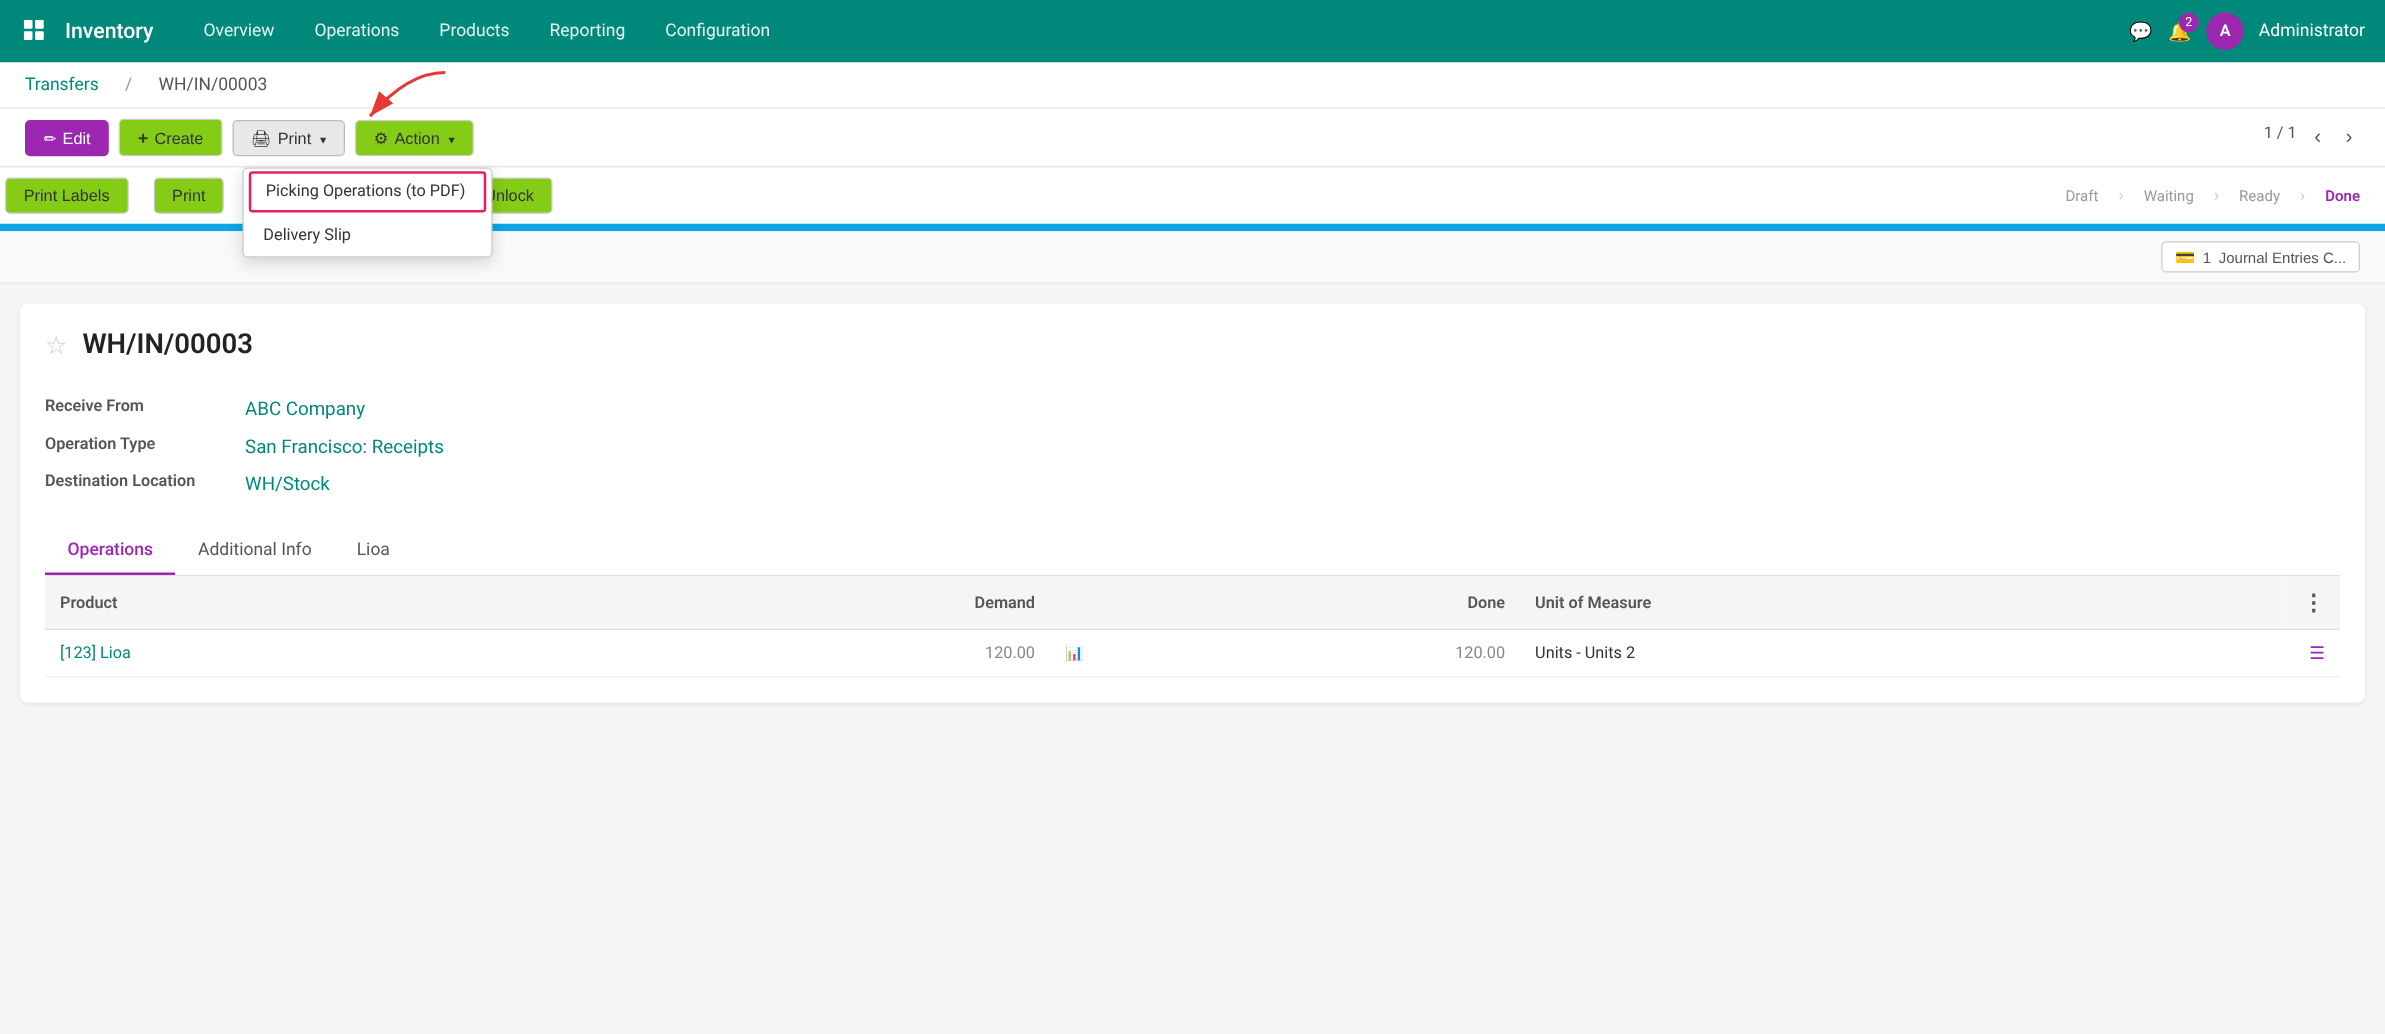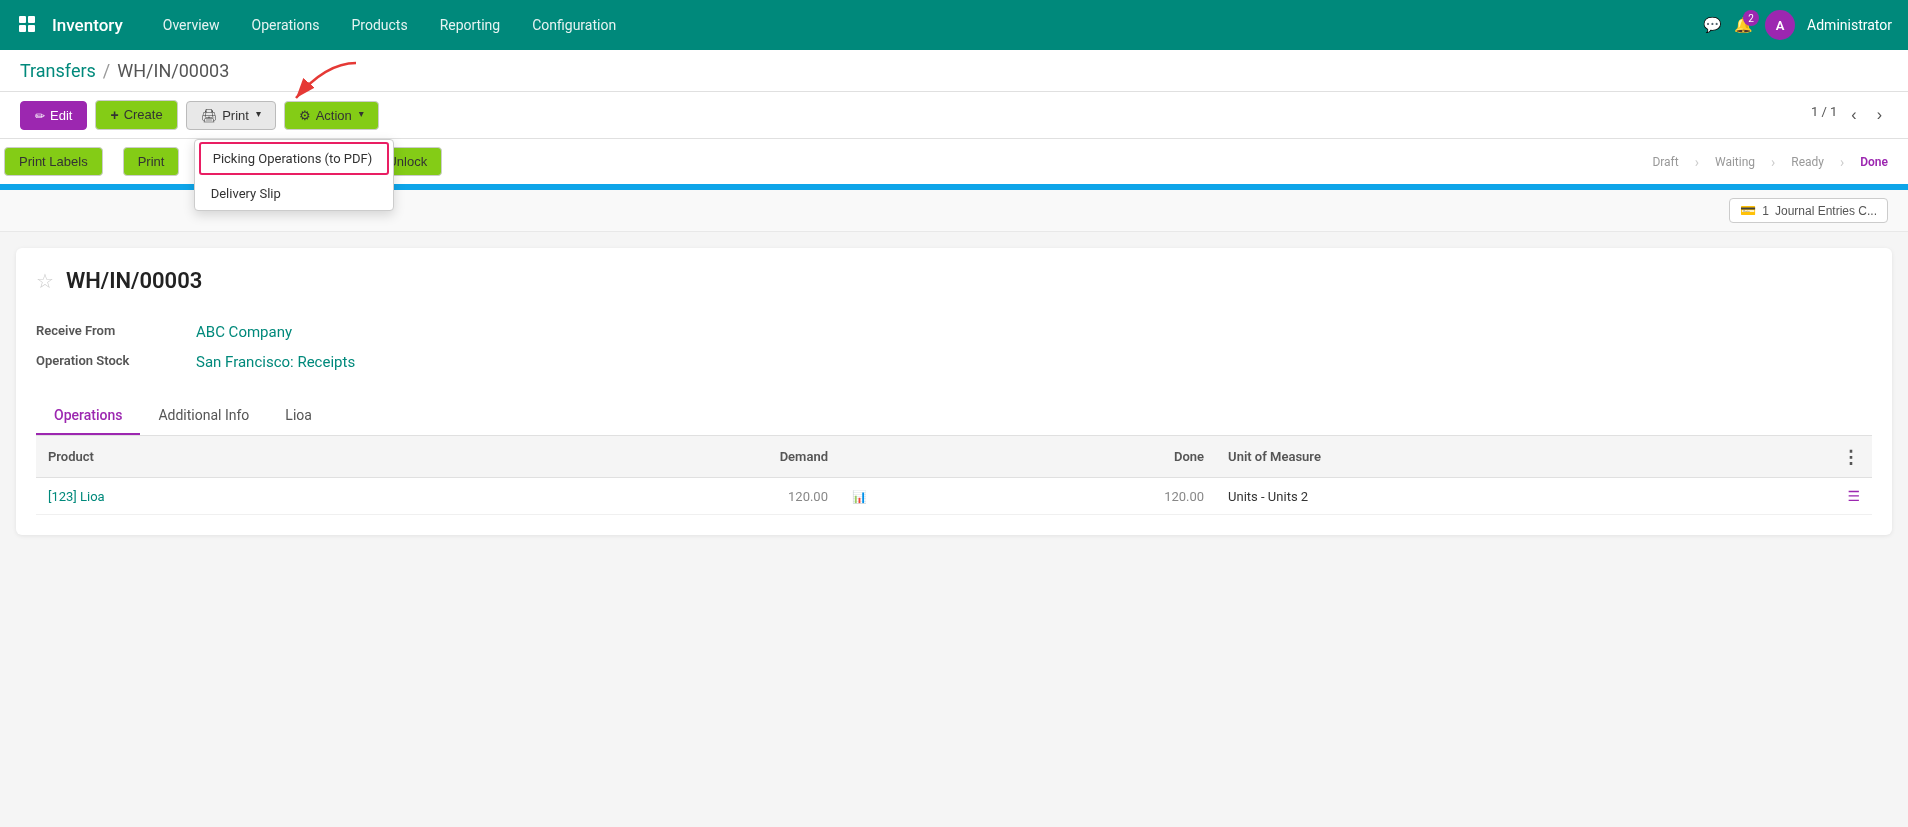--- a/index.html
+++ b/index.html
@@ -24,37 +24,37 @@
     .top-nav .user-avatar { background: #9c27b0; color: white; border-radius: 50%; width: 30px; height: 30px; display: flex; align-items: center; justify-content: center; font-weight: 600; font-size: 13px; }
     .top-nav .user-name { color: white; font-size: 14px; }
 
     
     .breadcrumb-bar {
       background: white;
       padding: 10px 20px;
       border-bottom: 1px solid #e0e0e0;
       display: flex;
       align-items: center;
-      gap: 7px;
-      font-size: 18px;
+      gap: 21px;
+      font-size: 14px;
     }
     .breadcrumb-bar a { color: #00897b; text-decoration: none; }
     .breadcrumb-bar .sep { color: #999; }
     .breadcrumb-bar .current { color: #555; }
 
     
     .action-bar {
       background: white;
       padding: 8px 20px;
       border-bottom: 1px solid #e0e0e0;
       display: flex;
       align-items: center;
       gap: 8px;
     }
-    .btn { display: inline-flex; align-items: flex-start; gap: 5px; padding: 6px 14px; border-radius: 4px; border: 1px solid #ccc; background: white; cursor: pointer; font-size: 13px; color: #333; }
+    .btn { display: inline-flex; align-items: flex-end; gap: 5px; padding: 6px 14px; border-radius: 4px; border: 1px solid #ccc; background: white; cursor: pointer; font-size: 13px; color: #333; }
     .btn-primary { background: #9c27b0; border-color: #9c27b0; color: white; }
     .btn-secondary { background: #84cc16; border-color: #ccc; color: #333; }
 
     .action-bar .pager { margin-left: auto; display: flex; gap: 8px; font-size: 13px; color: #555; }
     .pager-btn { border: none; background: none; cursor: pointer; color: #555; font-size: 16px; padding: 2px 6px; }
 
     
     .toolbar-section { position: relative; display: inline-block; }
 
     
@@ -273,22 +273,26 @@
     <h1 class="record-title">WH/IN/00003</h1>
   </div>
 
   <div class="fields-grid">
     <div>
       <div class="field-row">
         <span class="field-label">Receive From</span>
         <span class="field-value link">ABC Company</span>
       </div>
       <div class="field-row">
-        <span class="field-label">Operation Stock</span>
+        <span class="field-label">Operation Type</span>
         <span class="field-value link">San Francisco: Receipts</span>
+      </div>
+      <div class="field-row">
+        <span class="field-label">Destination Location</span>
+        <span class="field-value link">WH/Stock</span>
       </div>
     </div>
   </div>
 
   <div class="tabs-section">
     <div class="tab-list">
       <div class="tab active">Operations</div>
       <div class="tab">Additional Info</div>
       <div class="tab">Lioa</div>
     </div>

